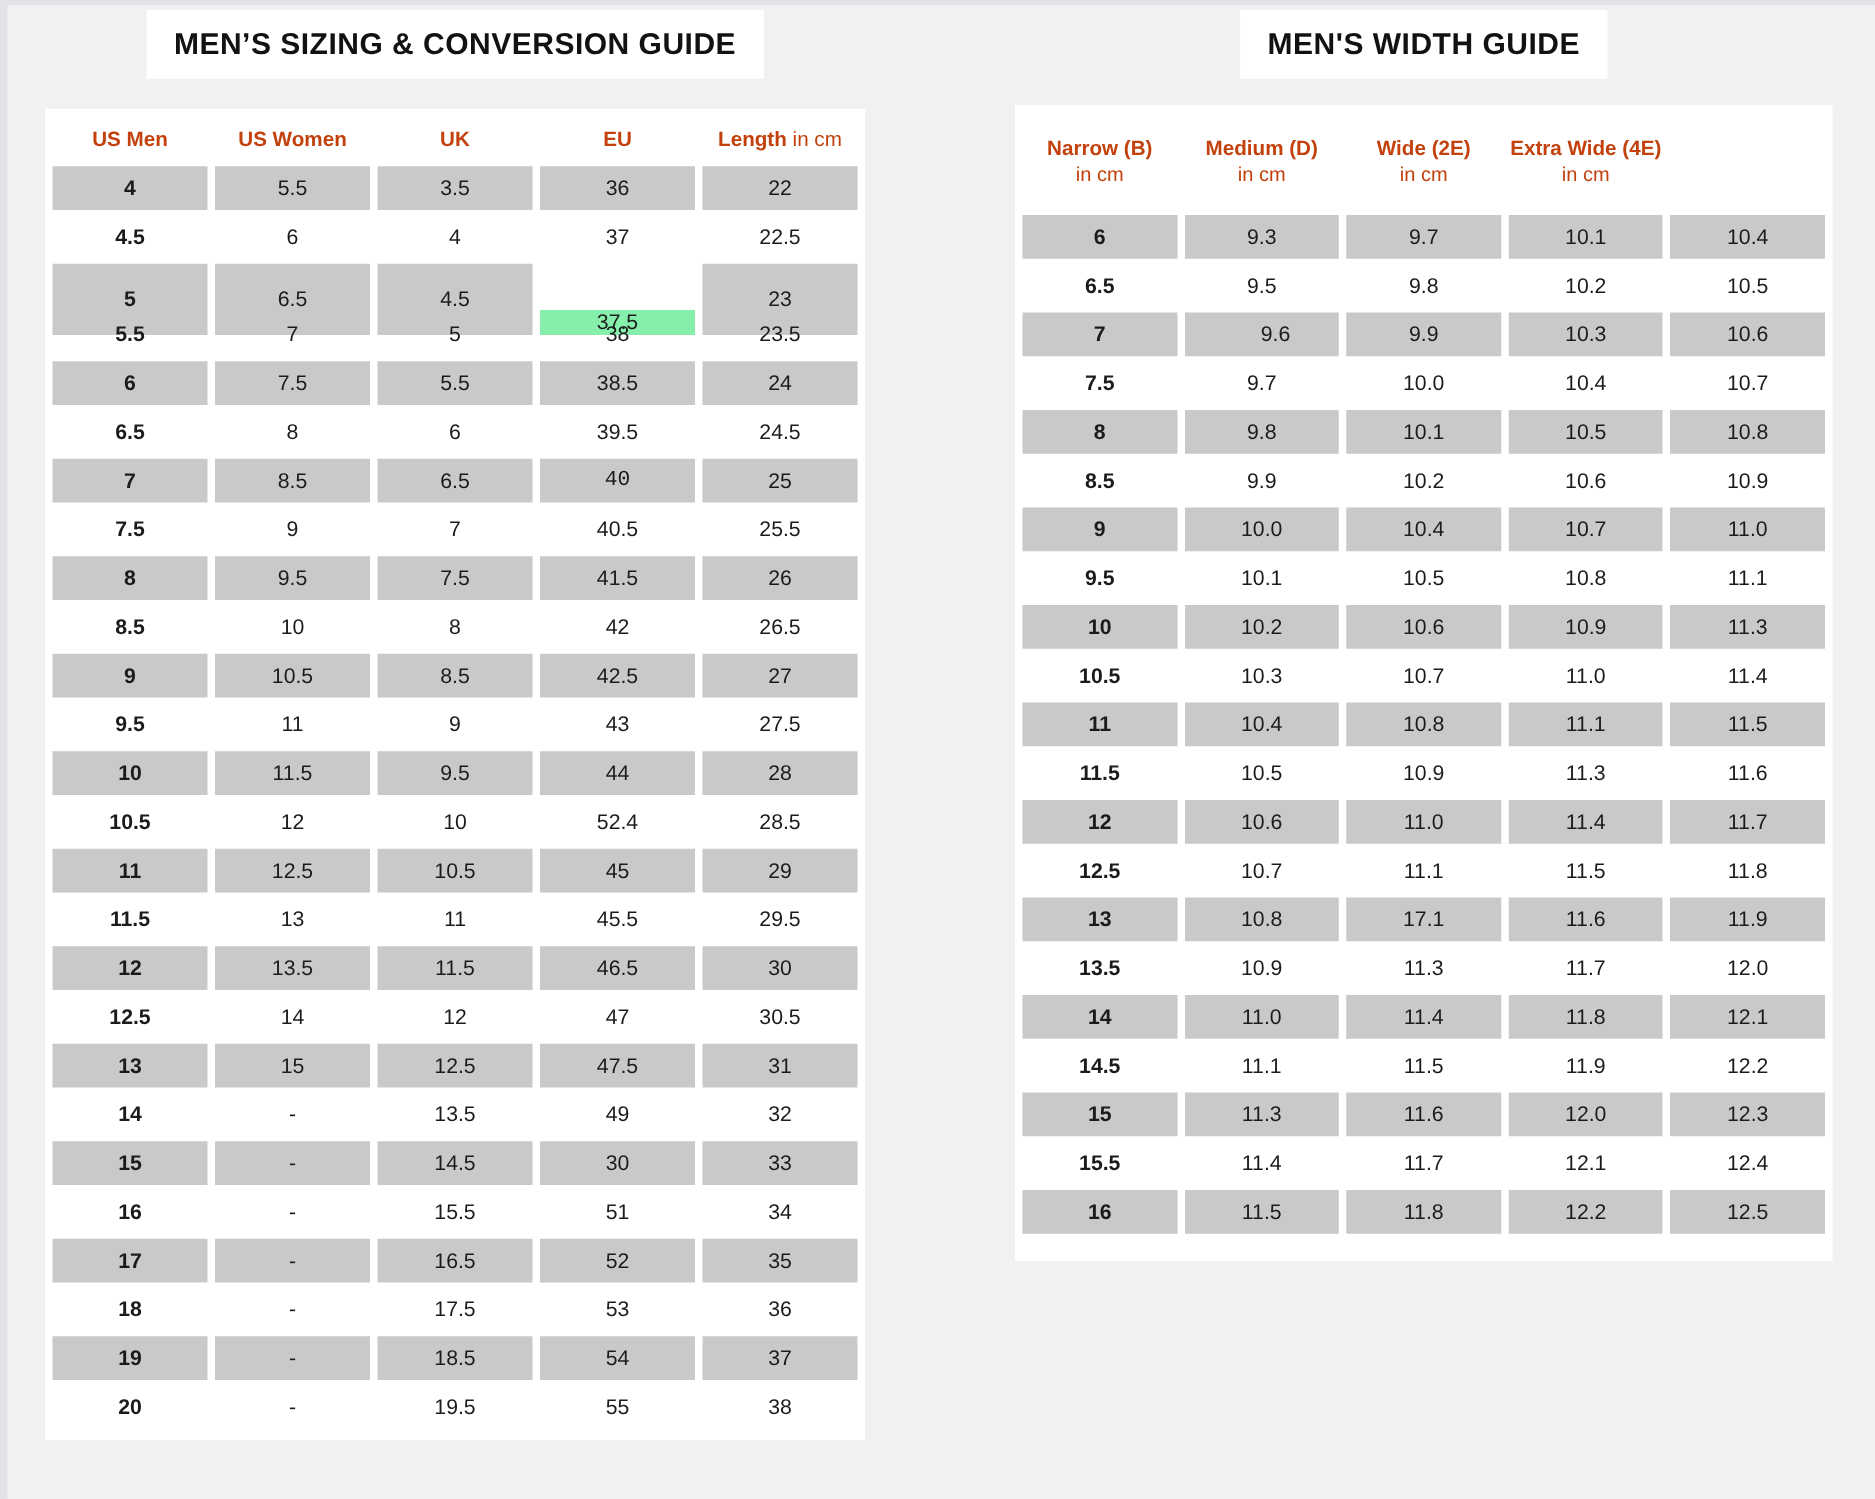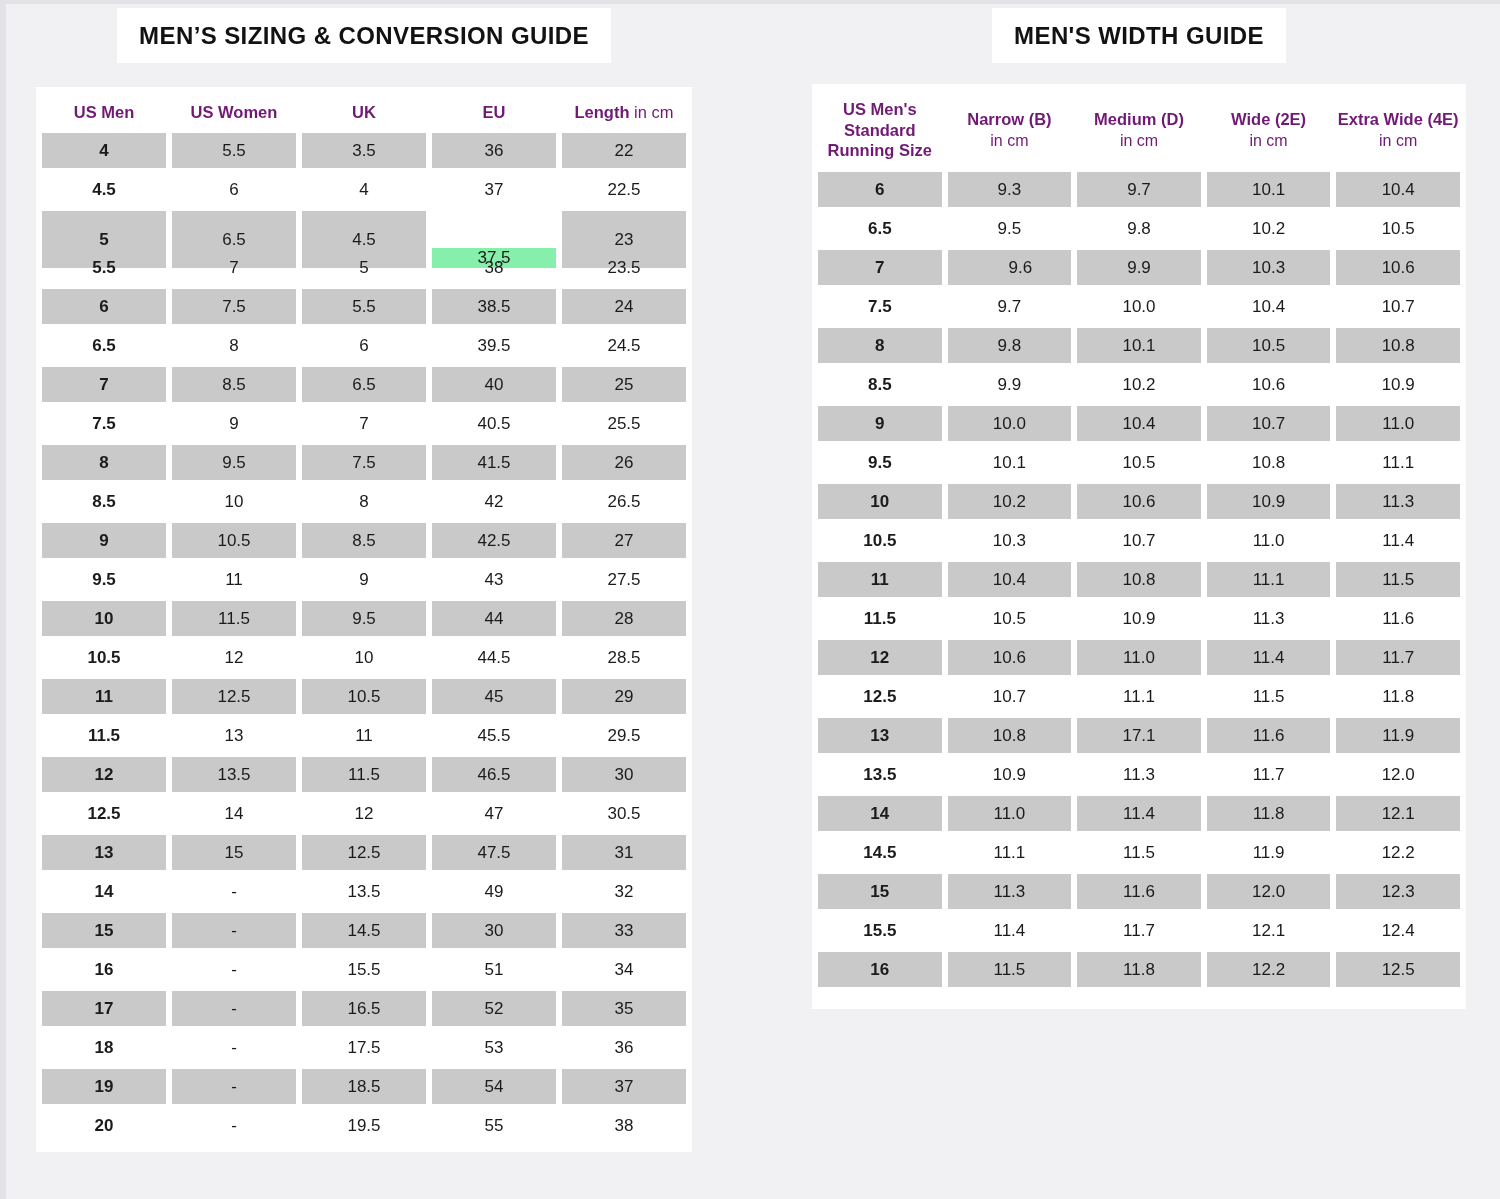--- a/index.html
+++ b/index.html
@@ -30,21 +30,21 @@
   #card-left{left:36px;top:87px;width:656px;height:1065px;}
   #card-right{left:812px;top:84px;width:654px;height:925px;}
 
   .thead,.trow{
     display:grid;grid-template-columns:repeat(5,1fr);column-gap:6px;
   }
   #card-left .thead{height:38px;}
   #card-right .thead{height:80px;}
   .th{
     display:flex;flex-direction:column;align-items:center;justify-content:center;
-    text-align:center;font-weight:700;font-size:16.5px;line-height:1.25;color:#701a75;
+    text-align:center;font-weight:700;font-size:16.5px;line-height:1.25;color:#c2410c;
   }
   .th .hlabel{font-weight:700;}
   .th .hsub-inline{font-weight:400;}
   .th .hsub-stacked{font-weight:400;margin-top:2px;font-size:16px;}
   .th.wrap .hlabel{max-width:118px;}
 
   .trow{height:39px;}
   .cell{
     display:flex;align-items:center;justify-content:center;
     font-size:17px;color:#1b1b1b;
@@ -121,21 +121,21 @@
         <div class="cell first">6.5</div>
         <div class="cell">8</div>
         <div class="cell">6</div>
         <div class="cell">39.5</div>
         <div class="cell">24.5</div>
       </div>
       <div class="trow gray">
         <div class="cell first" style="background: rgb(201, 201, 201);">7</div>
         <div class="cell" style="background: rgb(201, 201, 201);">8.5</div>
         <div class="cell" style="background: rgb(201, 201, 201);">6.5</div>
-        <div class="cell" style="background: rgb(201, 201, 201);">40</div>
+        <div class="cell" style="background: rgb(201, 201, 201); font-family: Liberation Mono, monospace;">40</div>
         <div class="cell" style="background: rgb(201, 201, 201);">25</div>
       </div>
       <div class="trow">
         <div class="cell first">7.5</div>
         <div class="cell">9</div>
         <div class="cell">7</div>
         <div class="cell">40.5</div>
         <div class="cell">25.5</div>
       </div>
       <div class="trow gray">
@@ -170,21 +170,21 @@
         <div class="cell first" style="background: rgb(201, 201, 201);">10</div>
         <div class="cell" style="background: rgb(201, 201, 201);">11.5</div>
         <div class="cell" style="background: rgb(201, 201, 201);">9.5</div>
         <div class="cell" style="background: rgb(201, 201, 201);">44</div>
         <div class="cell" style="background: rgb(201, 201, 201);">28</div>
       </div>
       <div class="trow">
         <div class="cell first">10.5</div>
         <div class="cell">12</div>
         <div class="cell">10</div>
-        <div class="cell">44.5</div>
+        <div class="cell">52.4</div>
         <div class="cell">28.5</div>
       </div>
       <div class="trow gray">
         <div class="cell first" style="background: rgb(201, 201, 201);">11</div>
         <div class="cell" style="background: rgb(201, 201, 201);">12.5</div>
         <div class="cell" style="background: rgb(201, 201, 201);">10.5</div>
         <div class="cell" style="background: rgb(201, 201, 201);">45</div>
         <div class="cell" style="background: rgb(201, 201, 201);">29</div>
       </div>
       <div class="trow">
@@ -266,23 +266,20 @@
       </div>
     </div>
 </div>
 
 <div class="title-band" id="title-band-right" style="background: rgb(255, 255, 255);">
   <h1>MEN'S WIDTH GUIDE</h1>
 </div>
 
 <div class="card" id="card-right" style="background: rgb(255, 255, 255);">
   <div class="thead" id="head-right">
-      <div class="th wrap">
-        <span class="hlabel">US Men's Standard Running Size</span>
-      </div>
       <div class="th">
         <span class="hlabel">Narrow (B)</span>
         <span class="hsub-stacked">in cm</span>
       </div>
       <div class="th">
         <span class="hlabel">Medium (D)</span>
         <span class="hsub-stacked">in cm</span>
       </div>
       <div class="th">
         <span class="hlabel">Wide (2E)</span>

